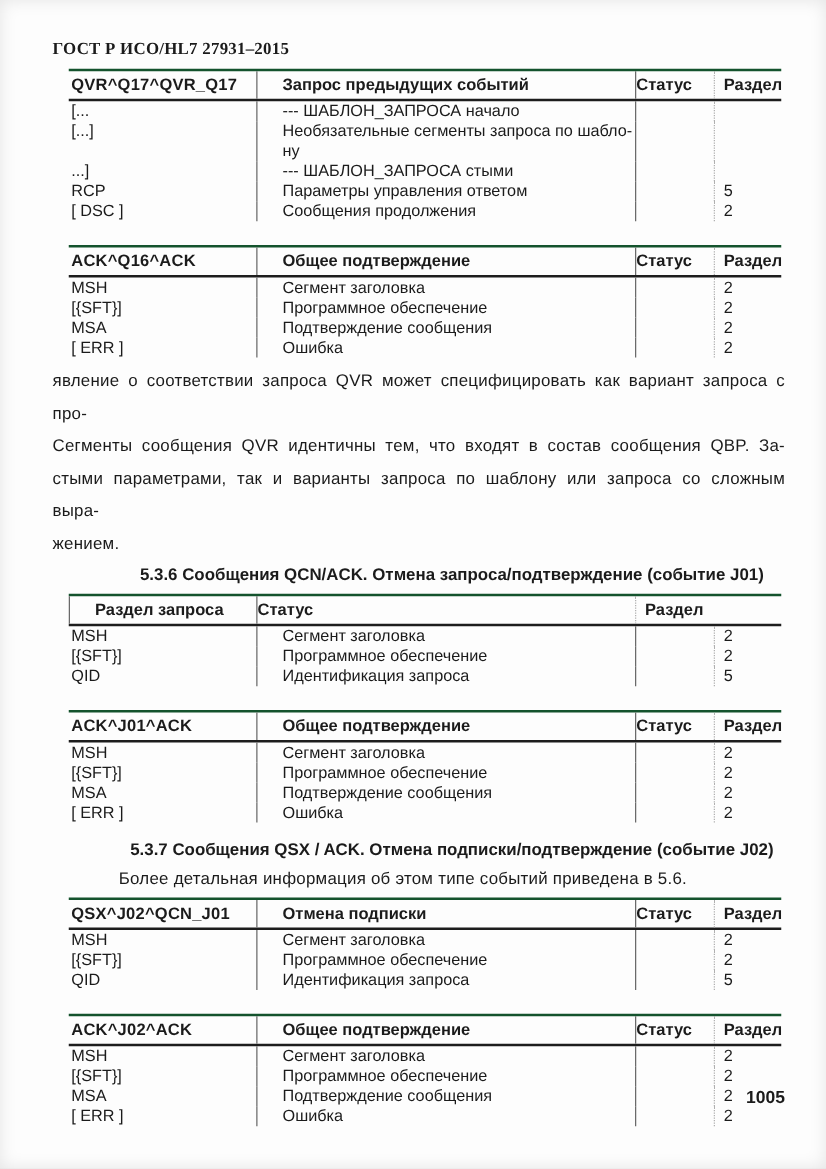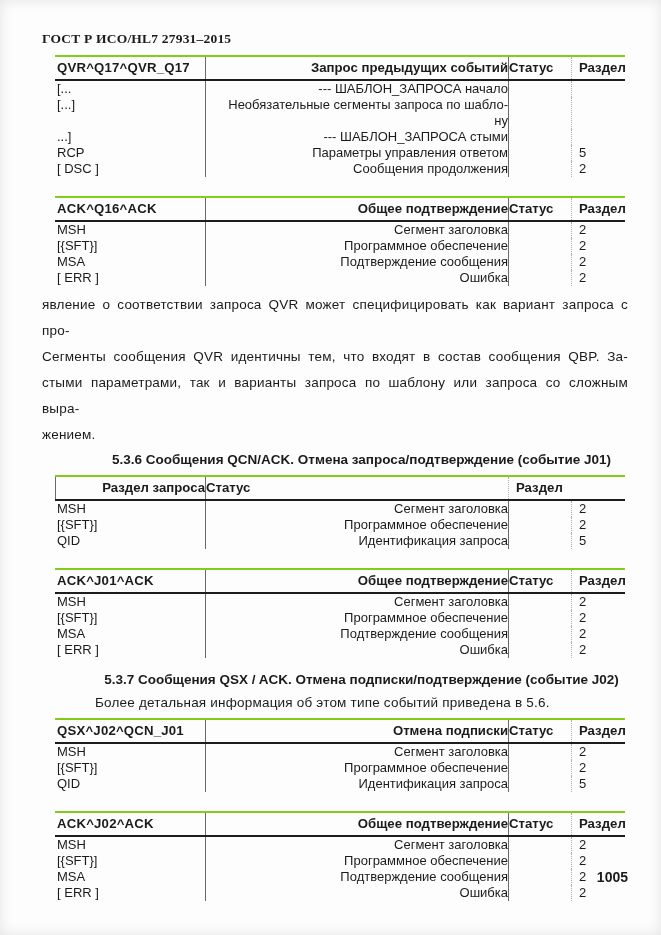--- a/index.html
+++ b/index.html
@@ -23,21 +23,21 @@
     font-size: 13.5px;
     line-height: 16px;
     letter-spacing: 0.2px;
     font-family: Liberation Serif, serif;
   }
 
   
   .seg-table {
     margin: 8px 12px 0 13px;        
     width: 570px;
-    border-top: 2px solid #84cc16;
+    border-top: 2px solid #14532d;
     font-size: 13px;
   }
   .seg-table + .seg-table { margin-top: 19px; }
   .trow {
     display: grid;
     grid-template-columns: 150px 303px 63px 54px;
   }
   .thead {
     font-weight: bold;
     font-size: 13.2px;
@@ -46,23 +46,22 @@
   .thead .cell { padding-top: 3px; padding-bottom: 3px; }
   .cell {
     line-height: 16px;
     padding: 0;
     white-space: nowrap;
     overflow: hidden;
   }
   .c1 { padding-left: 2px; }
   .c2 {
     border-left: 1px solid #6a6a6a;
-    padding-left: 6px;
+    padding-left: 20px;
     white-space: pre-line;       
-    text-align: right;
   }
   .c3 {
     border-left: 1px solid #6a6a6a;
   }
   .c4 {
     border-left: 1px dotted #b0b0b0;
     padding-left: 7px;
   }
   .seg-table .trow:first-of-type .c1 { letter-spacing: 0.2px; }
 

